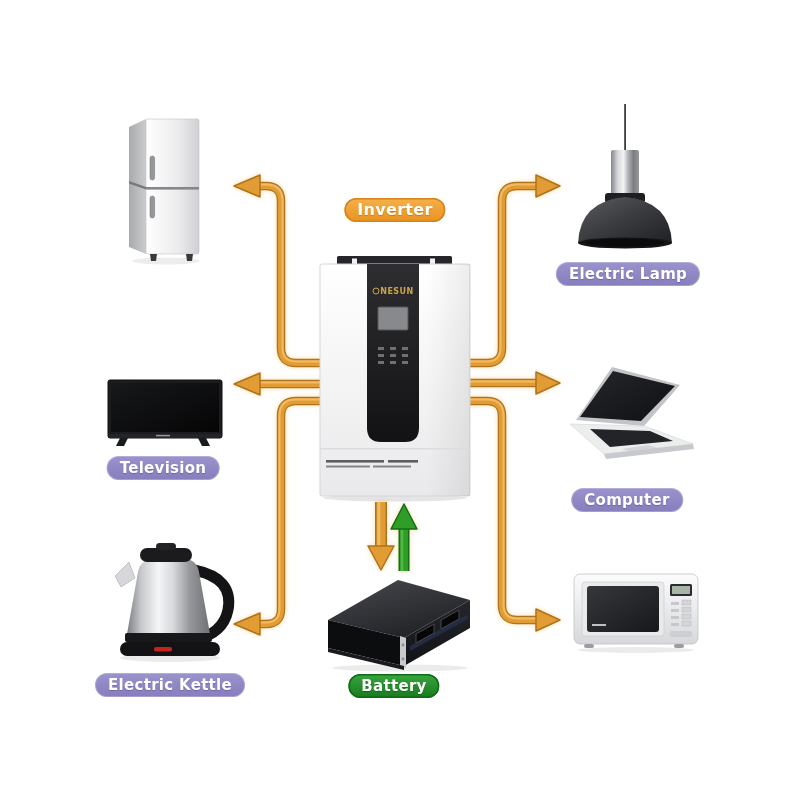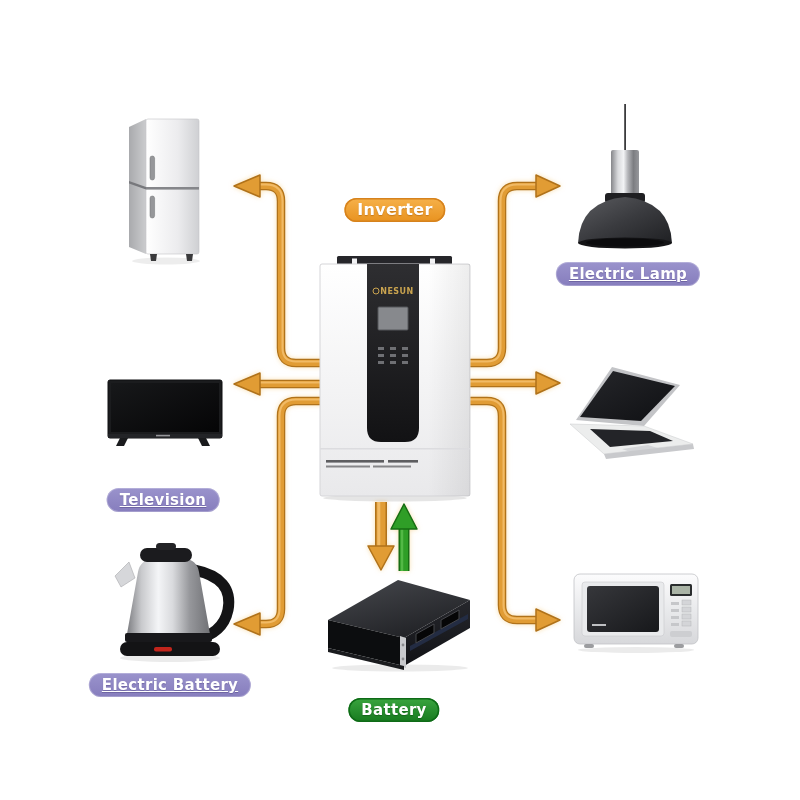--- a/index.html
+++ b/index.html
@@ -26,33 +26,31 @@
   .pill{
     position:absolute;transform:translateX(-50%);
     padding:3px 13px;border-radius:14px;
     font-size:15px;font-weight:bold;color:#ffffff;letter-spacing:.3px;
     white-space:nowrap;text-align:center;line-height:18px;
   }
   .pill.purple{
     background:linear-gradient(#9a93cc,#867dbd);
     text-shadow:0 1px 1px rgba(60,50,110,.35);
     box-shadow:inset 0 0 0 1px rgba(255,255,255,.25);
-    text-decoration:underline;
   }
   .pill.orange{
     background:linear-gradient(#f6b14a,#e8921f);
     box-shadow:inset 0 0 0 1.5px #d6821d;
     text-shadow:0 1px 1px rgba(150,85,10,.45);
     font-size:16px;
   }
   .pill.green{
     background:linear-gradient(#3aa53f,#177a1f);
     box-shadow:inset 0 0 0 1.5px #0e6b17;
     text-shadow:0 1px 1px rgba(8,70,12,.5);
-    margin-top:24px;
   }
 </style>
 </head>
 <body>
 
 <div class="canvas">
 
   <svg class="abs arrows" style="left:0;top:0" width="800" height="800" viewBox="0 0 800 800">
 
     <g>
@@ -309,21 +307,22 @@
       <rect x="8" y="213.5" width="44" height="2" fill="#5a5a5d" opacity=".7"></rect>
       <rect x="55" y="213.5" width="38" height="2" fill="#5a5a5d" opacity=".7"></rect>
     </g>
   </svg>
 
   <div class="pill orange" style="left:395px;top:198px">Inverter</div>
 
 
   <div class="pill purple" style="left:628px;top:262px">Electric Lamp</div>
 
-  <div class="pill purple" style="left:163px;top:488px">Television</div>
-
-
-  <div class="pill purple" style="left:170px;top:673px">Electric Battery</div>
+  <div class="pill purple" style="left:163px;top:456px">Television</div>
+
+  <div class="pill purple" style="left:627px;top:488px">Computer</div>
+
+  <div class="pill purple" style="left:170px;top:673px">Electric Kettle</div>
 
   <div class="pill green" style="left:394px;top:674px">Battery</div>
 
 
 </div>
 
 </body></html>

